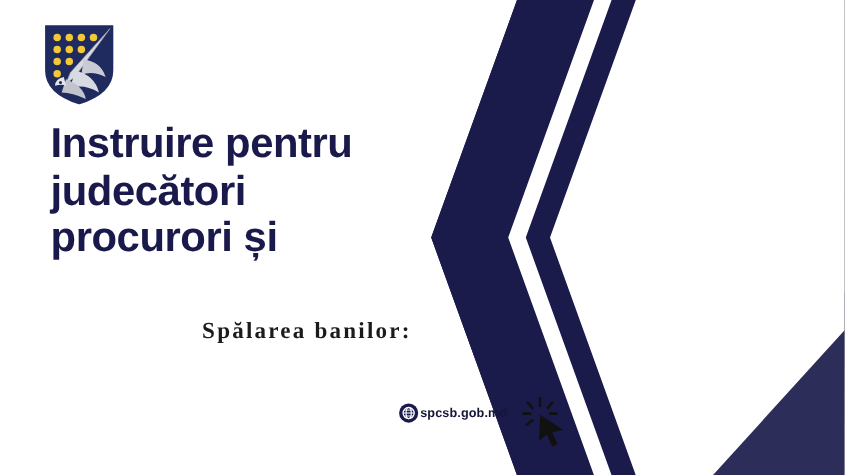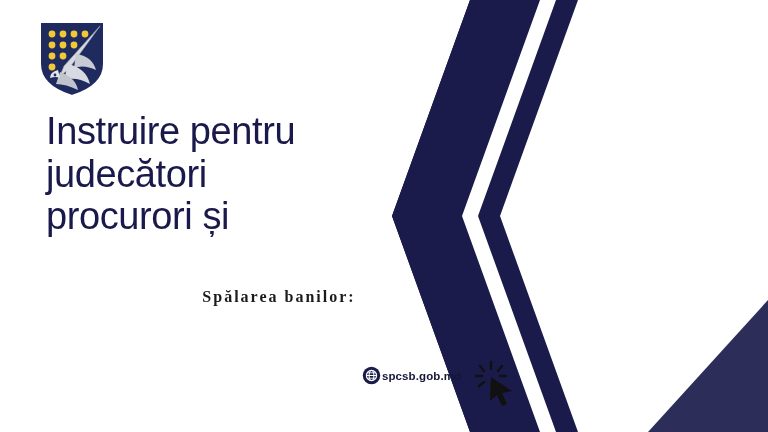--- a/index.html
+++ b/index.html
@@ -189,29 +189,29 @@
 
   
   .emblem{
     position:absolute; left:38px; top:20px; width:68px; height:78px;
   }
 
   
   .title{
     position:absolute; left:46px; top:110px; width:400px;
     color:#191a4b;
-    font-size:38px; line-height:1.12; font-weight:400;
+    font-size:38px; line-height:1.12; font-weight:700;
     letter-spacing:-0.4px;
   }
   .title span{ display:block; }
   .subtitle{
     position:absolute; left:46px; top:286px; width:420px;
     font-family:"Liberation Serif", serif;
     color:#1b1b1b;
-    font-size:16px; line-height:1.34; font-weight:700;
+    font-size:21px; line-height:1.34; font-weight:700;
     letter-spacing:2.0px; text-align:center;
   }
   .subtitle span{ display:block; }
   .subtitle .l1{ padding-left:46px; }
 
   
   .badge{
     position:absolute; left:362px; top:366px;
     display:flex; align-items:center; gap:1px;
   }

